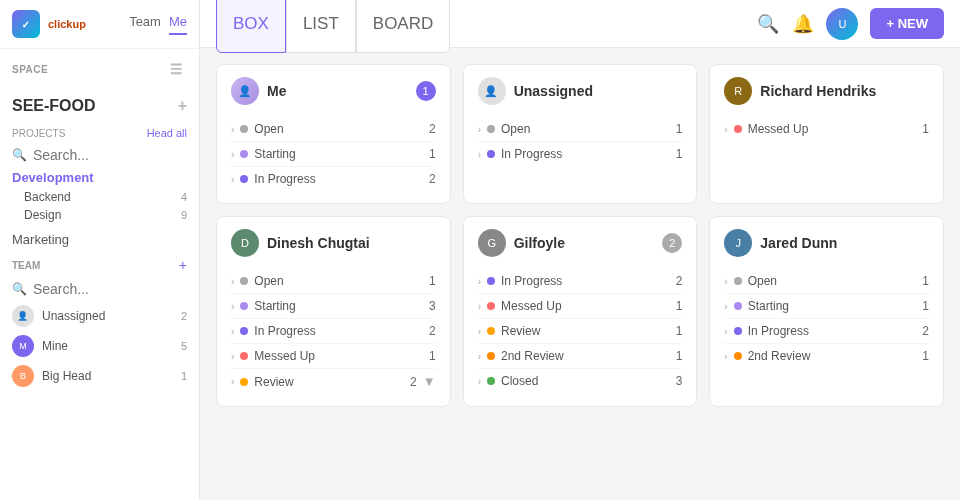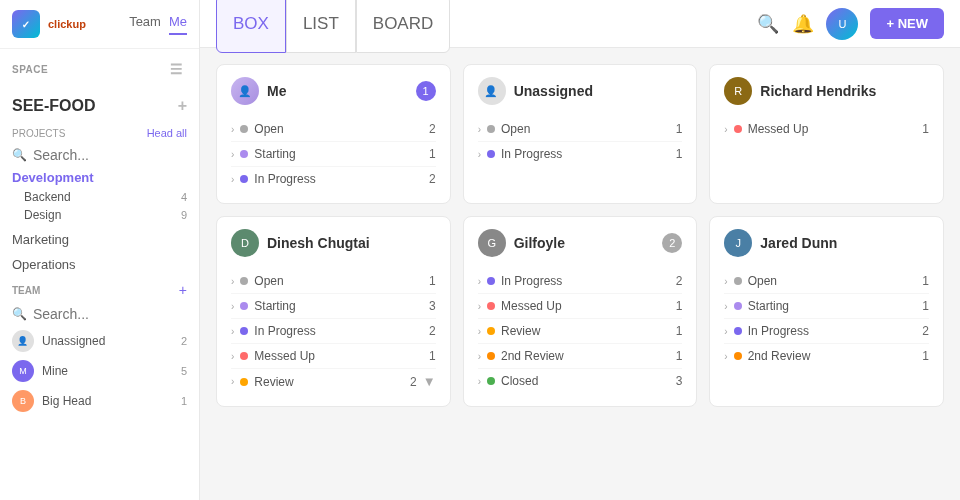--- a/index.html
+++ b/index.html
@@ -115,21 +115,20 @@
   <div class="project-sub-item">
     <span>Backend</span>
     <span>4</span>
   </div>
   <div class="project-sub-item">
     <span>Design</span>
     <span>9</span>
   </div>
 
   <div class="sidebar-other">Marketing</div>
-  <div class="sidebar-other">Operations</div>
 
   <div class="sidebar-team-header">
     <span class="sidebar-team-label">TEAM</span>
     <span style="color:#7b68ee;font-size:14px;cursor:pointer;">+</span>
   </div>
 
   <div class="sidebar-search">
     <span class="search-icon-small">🔍</span>
     <input type="text" placeholder="Search..." style="">
   </div>

